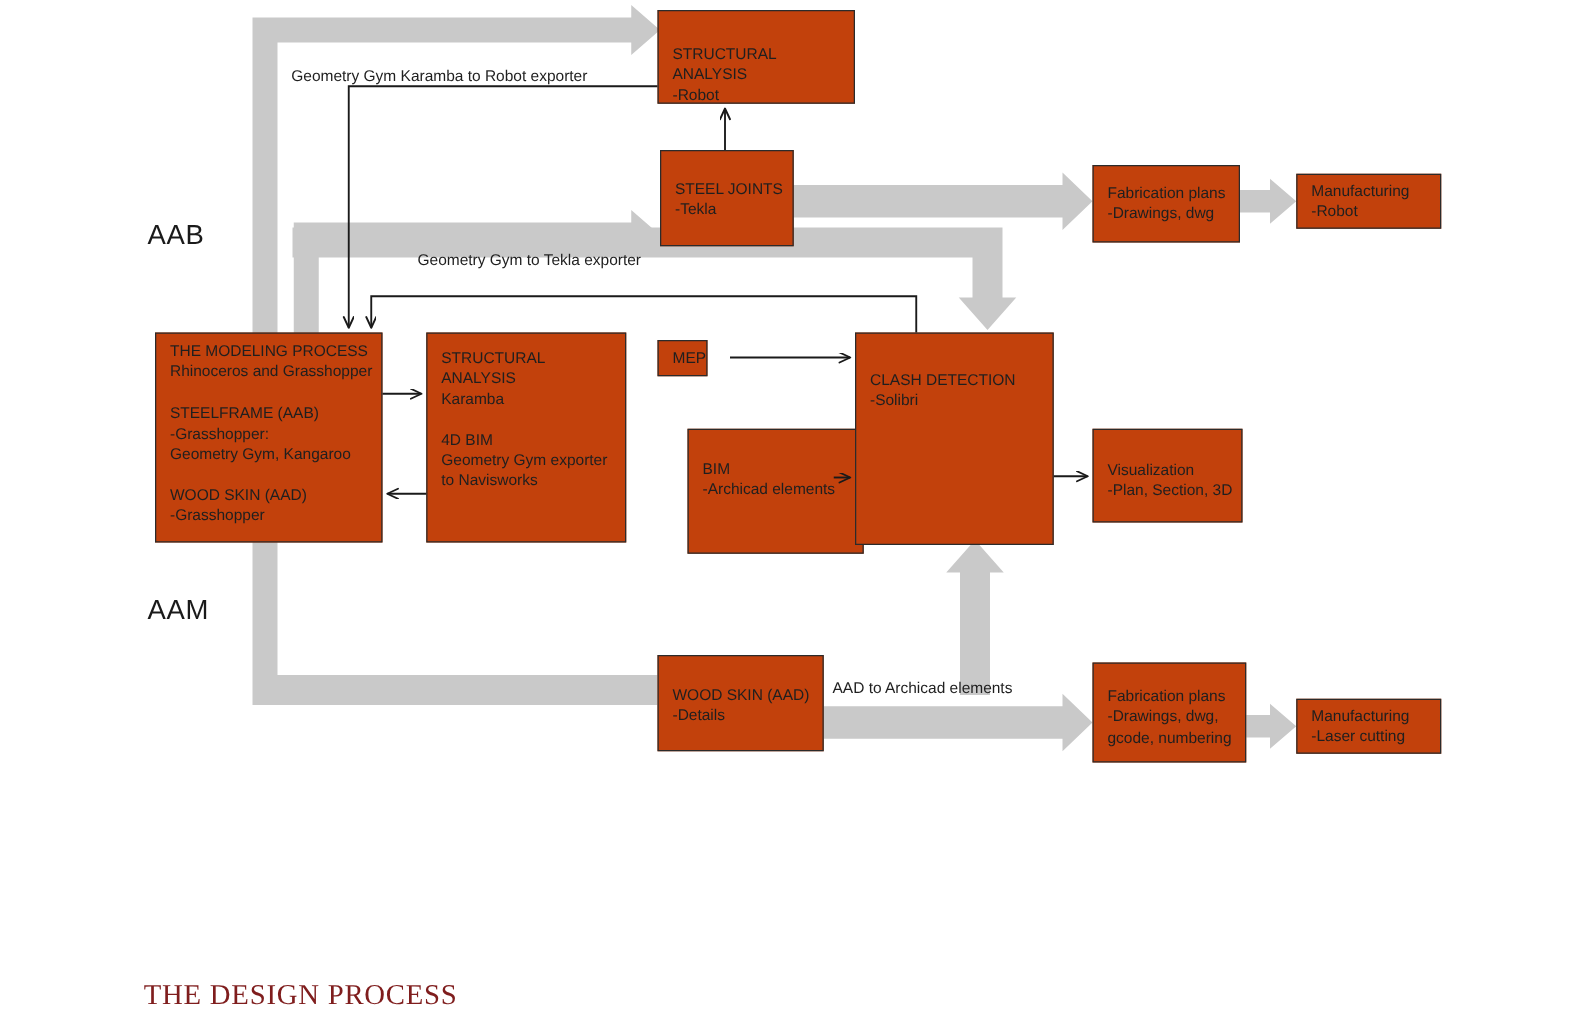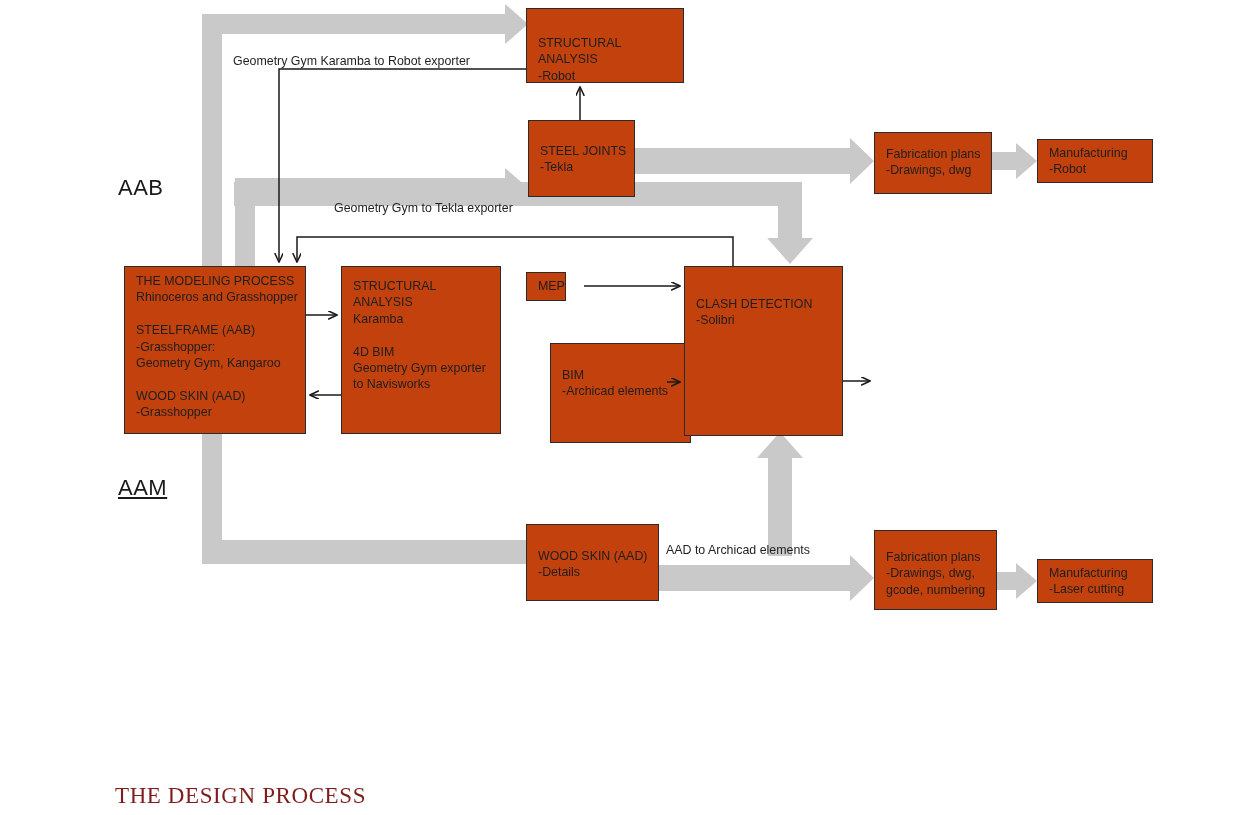--- a/index.html
+++ b/index.html
@@ -92,20 +92,24 @@
   <div class="node" style="left:526px;top:343px;width:141px;height:100px;margin-left:24px;">
     <div class="txt" style="top:23px;">BIM
 -Archicad elements</div>
   </div>
 
   <div class="node" style="left:684px;top:266px;width:159px;height:170px;padding-left:48px;">
     <div class="txt" style="top:29px;">CLASH DETECTION
 -Solibri</div>
   </div>
 
+  <div class="node" style="left:874px;top:343px;width:120px;height:75px;">
+    <div class="txt" style="top:24px;">Visualization
+-Plan, Section, 3D</div>
+  </div>
 
   <div class="node" style="left:526px;top:524px;width:133px;height:77px;">
     <div class="txt" style="top:23px;">WOOD SKIN (AAD)
 -Details</div>
   </div>
 
   <div class="node" style="left:874px;top:530px;width:123px;height:80px;">
     <div class="txt" style="top:18px;">Fabrication plans
 -Drawings, dwg,
 gcode, numbering</div>
@@ -136,17 +140,17 @@
 
       <path d="M 584,286 L 680,286" marker-end="url(#ah)"></path>
 
       <path d="M 667,382 L 680,382" marker-end="url(#ah)"></path>
 
       <path d="M 843,381 L 870,381" marker-end="url(#ah)"></path>
     </g>
   </svg>
 
   <div class="side-label" style="left:118px;top:171px;">AAB</div>
-  <div class="side-label" style="left:118px;top:471px;text-decoration:underline;">AAM</div>
+  <div class="side-label" style="left:118px;top:471px;">AAM</div>
 
   <div class="caption" style="left:115px;top:783px;">THE DESIGN PROCESS</div>
 
 </div>
 
 </body></html>

